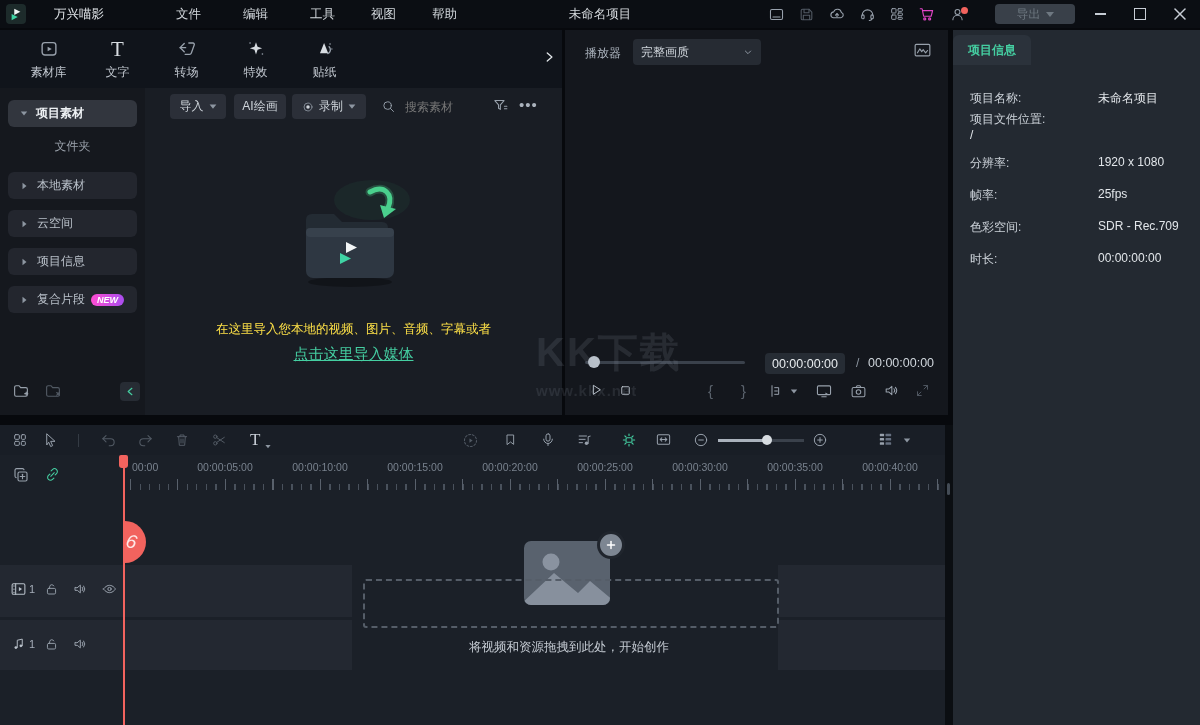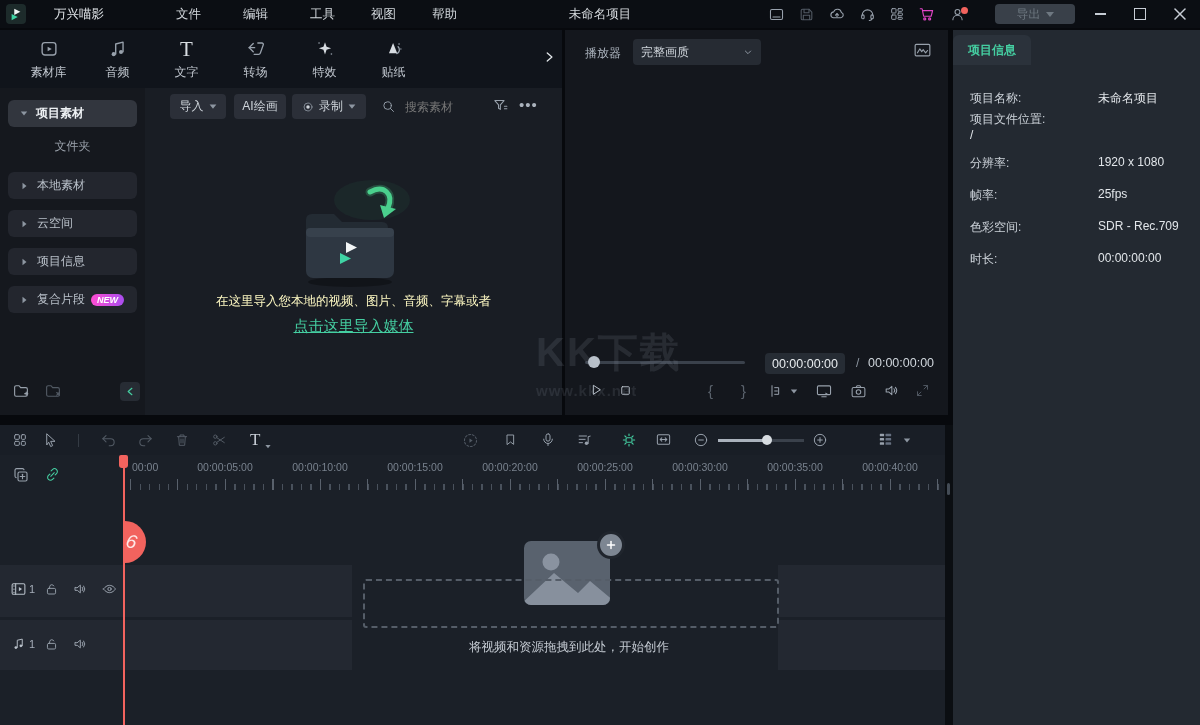--- a/index.html
+++ b/index.html
@@ -127,30 +127,20 @@
   <div class="abs" style="left:0;top:30px;width:562px;height:58px;background:#10141b;">
     <div class="row" style="height:58px;padding-left:14px;">
       <div class="navtab">
         <span class="ic">
             <svg width="22" height="22" viewBox="0 0 24 24">
               <rect x="4.5" y="5" width="15" height="13.5" rx="3"></rect>
               <path d="M10.5 9.5l4.5 2.5-4.5 2.5z" fill="#98a1ac" stroke="none"></path>
             </svg>
           </span>
         <span>素材库</span>
-      </div>
-      <div class="navtab">
-        <span class="ic">
-            <svg width="22" height="22" viewBox="0 0 24 24">
-              <path d="M9.5 17.5V6.5l8-2v10.5"></path>
-              <circle cx="7.3" cy="17.6" r="2.2" fill="#98a1ac" stroke="none"></circle>
-              <circle cx="15.3" cy="15.2" r="2.2" fill="#98a1ac" stroke="none"></circle>
-            </svg>
-          </span>
-        <span>音频</span>
       </div>
       <div class="navtab">
         <span class="ic" style="font-family:'Liberation Serif','DejaVu Serif',serif;font-size:21px;color:#d7dce1;line-height:22px;height:22px;">T</span>
         <span>文字</span>
       </div>
       <div class="navtab">
         <span class="ic">
             <svg width="22" height="22" viewBox="0 0 24 24">
               <path d="M9 6l-4.5 4.5L9 15"></path>
               <path d="M4.5 10.5h6"></path>
@@ -273,21 +263,21 @@
         <ellipse cx="66" cy="104" rx="42" ry="5" fill="rgba(0,0,0,0.3)"></ellipse>
         <path d="M22 42q0-6 6-6h22l8 8h40q6 0 6 6v8H22z" fill="#232b33"></path>
         <rect x="22" y="50" width="88" height="50" rx="7" fill="#2e3742"></rect>
         <rect x="22" y="50" width="88" height="9" rx="4" fill="#37414c"></rect>
         <polygon points="62,64 73,69.5 62,75" fill="#f2f5f6"></polygon>
         <polygon points="56,75 67,80.5 56,86" fill="#3fd3a4"></polygon>
         <path d="M86 14 C100 6 110 16 104 30" fill="none" stroke="rgba(74,208,141,0.25)" stroke-width="9" stroke-linecap="round"></path>
         <path d="M86 14 C100 6 110 16 104 30" fill="none" stroke="#4ad08d" stroke-width="5" stroke-linecap="round"></path>
         <polygon points="96,27 112,31 100,40" fill="#4ad08d"></polygon>
       </svg>
-      <div style="color:#fef9c3;font-size:12.5px;">在这里导入您本地的视频、图片、音频、字幕或者</div>
+      <div style="margin-top:28px;color:#fde047;font-size:12.5px;">在这里导入您本地的视频、图片、音频、字幕或者</div>
       <div style="margin-top:7px;color:#45cfa2;font-size:15px;text-decoration:underline;cursor:pointer;">点击这里导入媒体</div>
     </div>
   </div>
 
   <div class="abs" style="left:565px;top:30px;width:383px;height:385px;background:#14171d;">
     <span class="abs" style="left:20px;top:15px;color:#aeb6c0;">播放器</span>
     <div class="btn" style="position:absolute;left:68px;top:9px;width:112px;height:26px;background:#262b33;justify-content:space-between;padding:0 8px;">
       <span>完整画质</span>
       <svg width="10" height="10" viewBox="0 0 24 24" style="stroke:#8d96a1;stroke-width:2.4;fill:none;">
           <path d="M5 9l7 7 7-7"></path>

